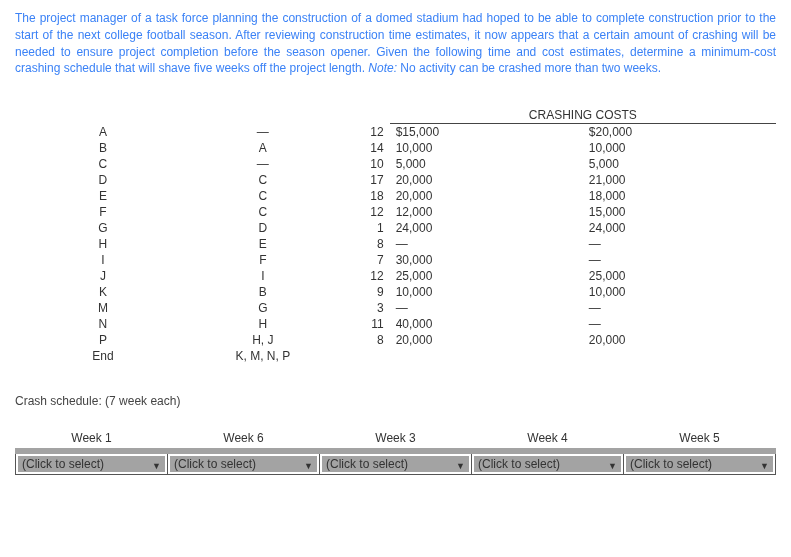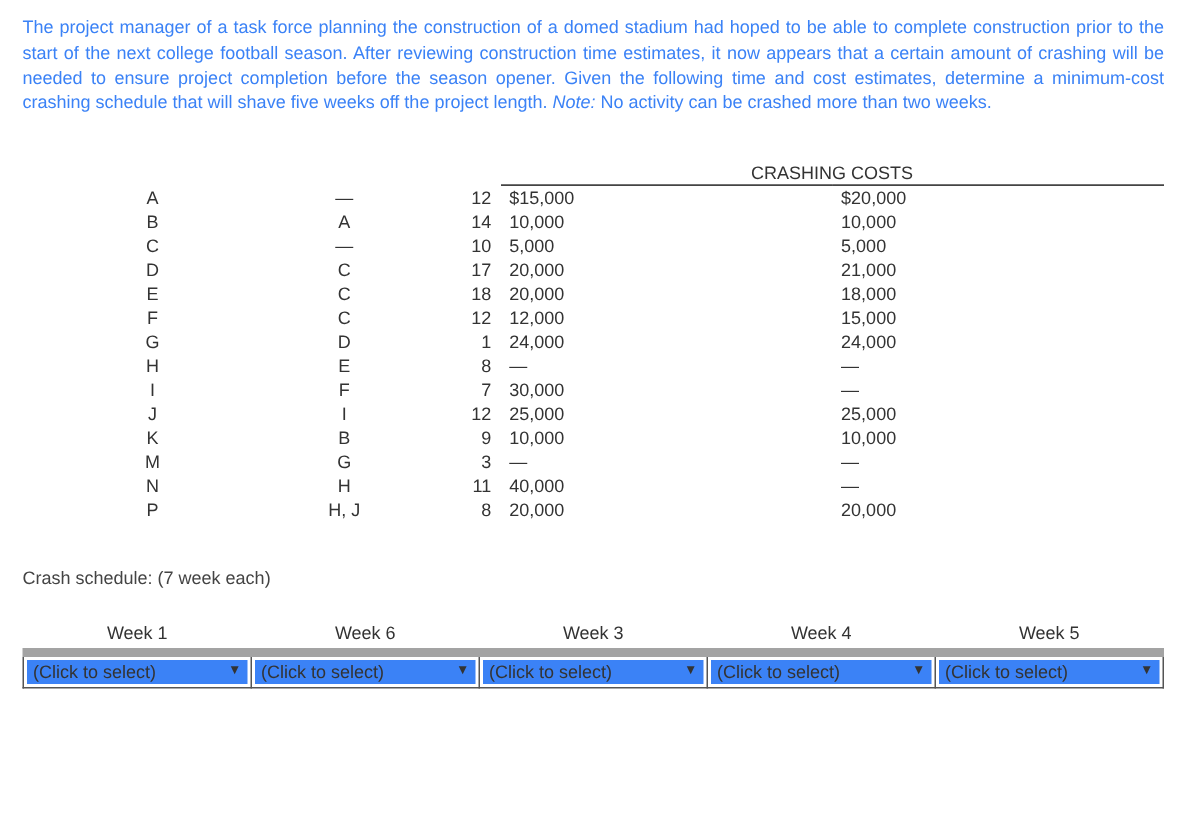--- a/index.html
+++ b/index.html
@@ -53,22 +53,22 @@
     padding: 3px;
     border-bottom: 6px solid #a3a3a3;
   }
   .answer-table td {
     border: 1px solid #555;
     padding: 2px;
   }
   .select-box {
     display: flex;
     justify-content: space-between;
-    align-items: flex-start;
-    background: #3b82f6;
+    align-items: flex-end;
+    background: #a3a3a3;
     font-size: 12px;
     color: #333;
     padding: 1px 4px;
     cursor: pointer;
   }
   .dropdown-arrow {
     font-size: 9px;
     color: #333;
   }
 </style>
@@ -180,20 +180,27 @@
         <td class="cost">40,000</td>
         <td class="cost">—</td>
       </tr>
       <tr>
         <td class="act">P</td>
         <td class="pred">H, J</td>
         <td class="time">8</td>
         <td class="cost">20,000</td>
         <td class="cost">20,000</td>
       </tr>
+      <tr>
+        <td class="act">End</td>
+        <td class="pred">K, M, N, P</td>
+        <td class="time"></td>
+        <td class="cost"></td>
+        <td class="cost"></td>
+      </tr>
     </tbody>
 </table>
 
 <div class="section-label">Crash schedule: (7 week each)</div>
 
 <table class="answer-table">
   <thead>
       <tr id="answer-headers">
         <th>Week 1</th>
         <th>Week 6</th>

